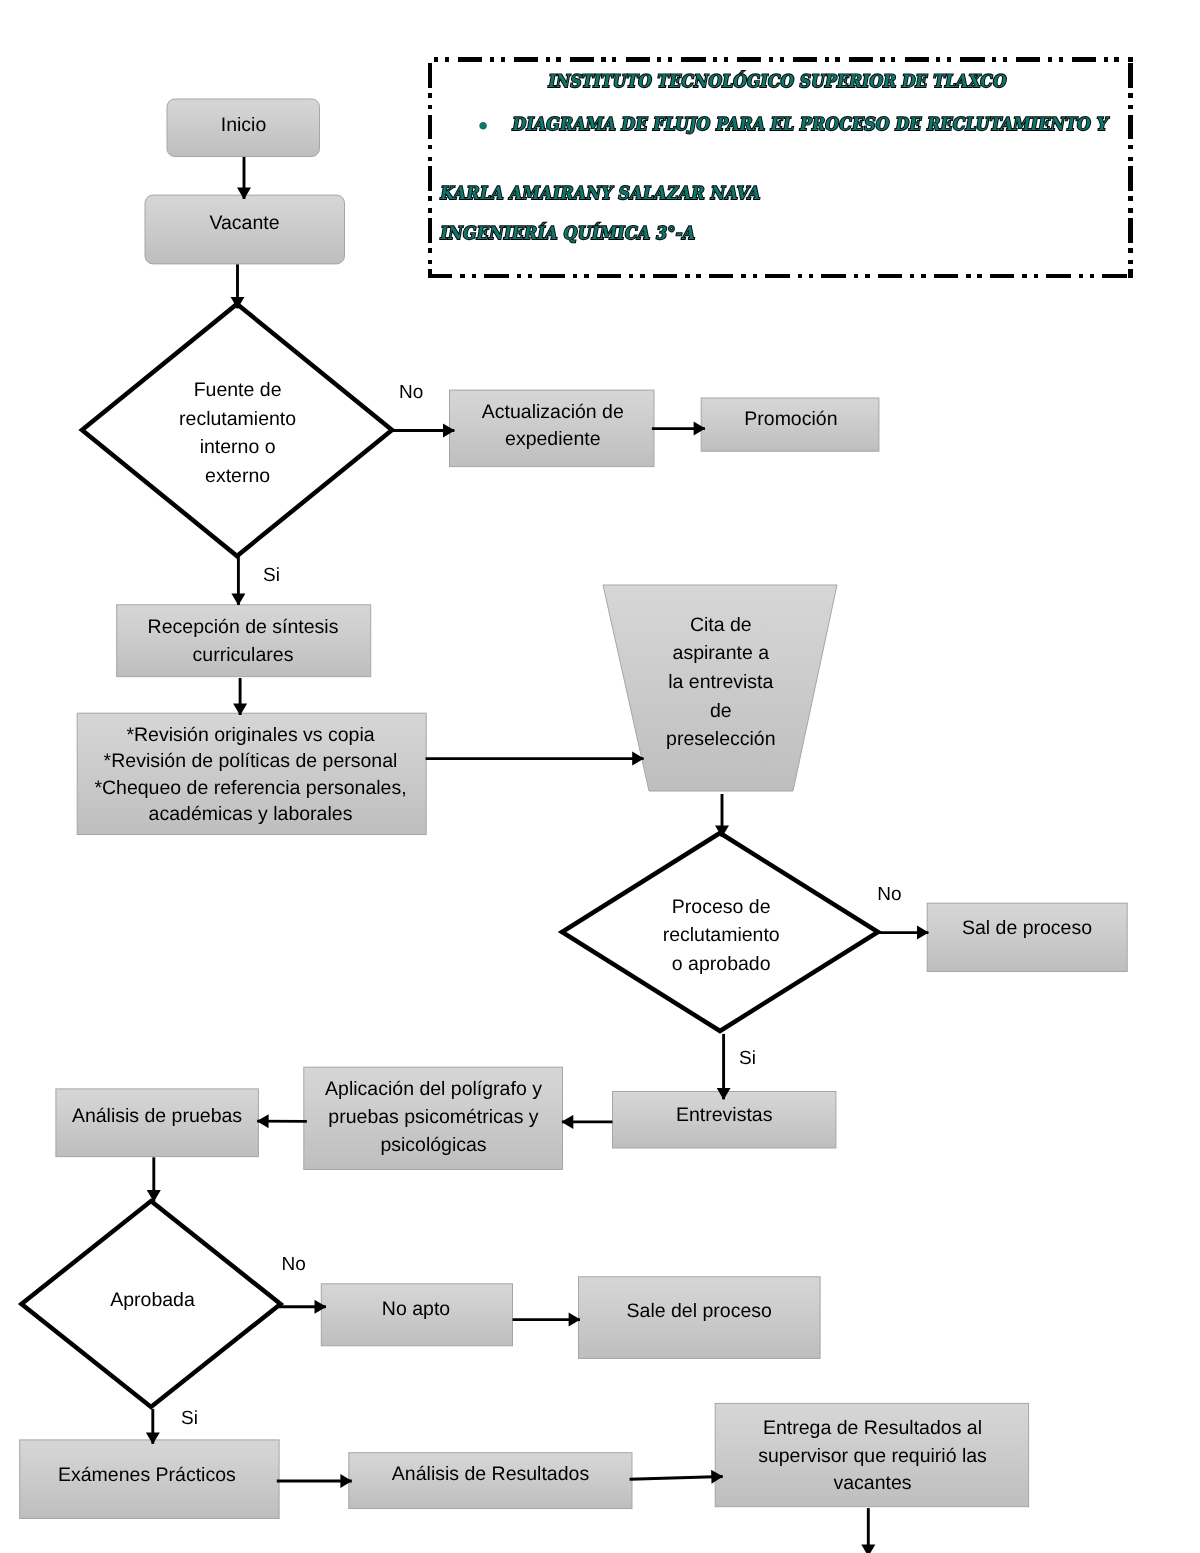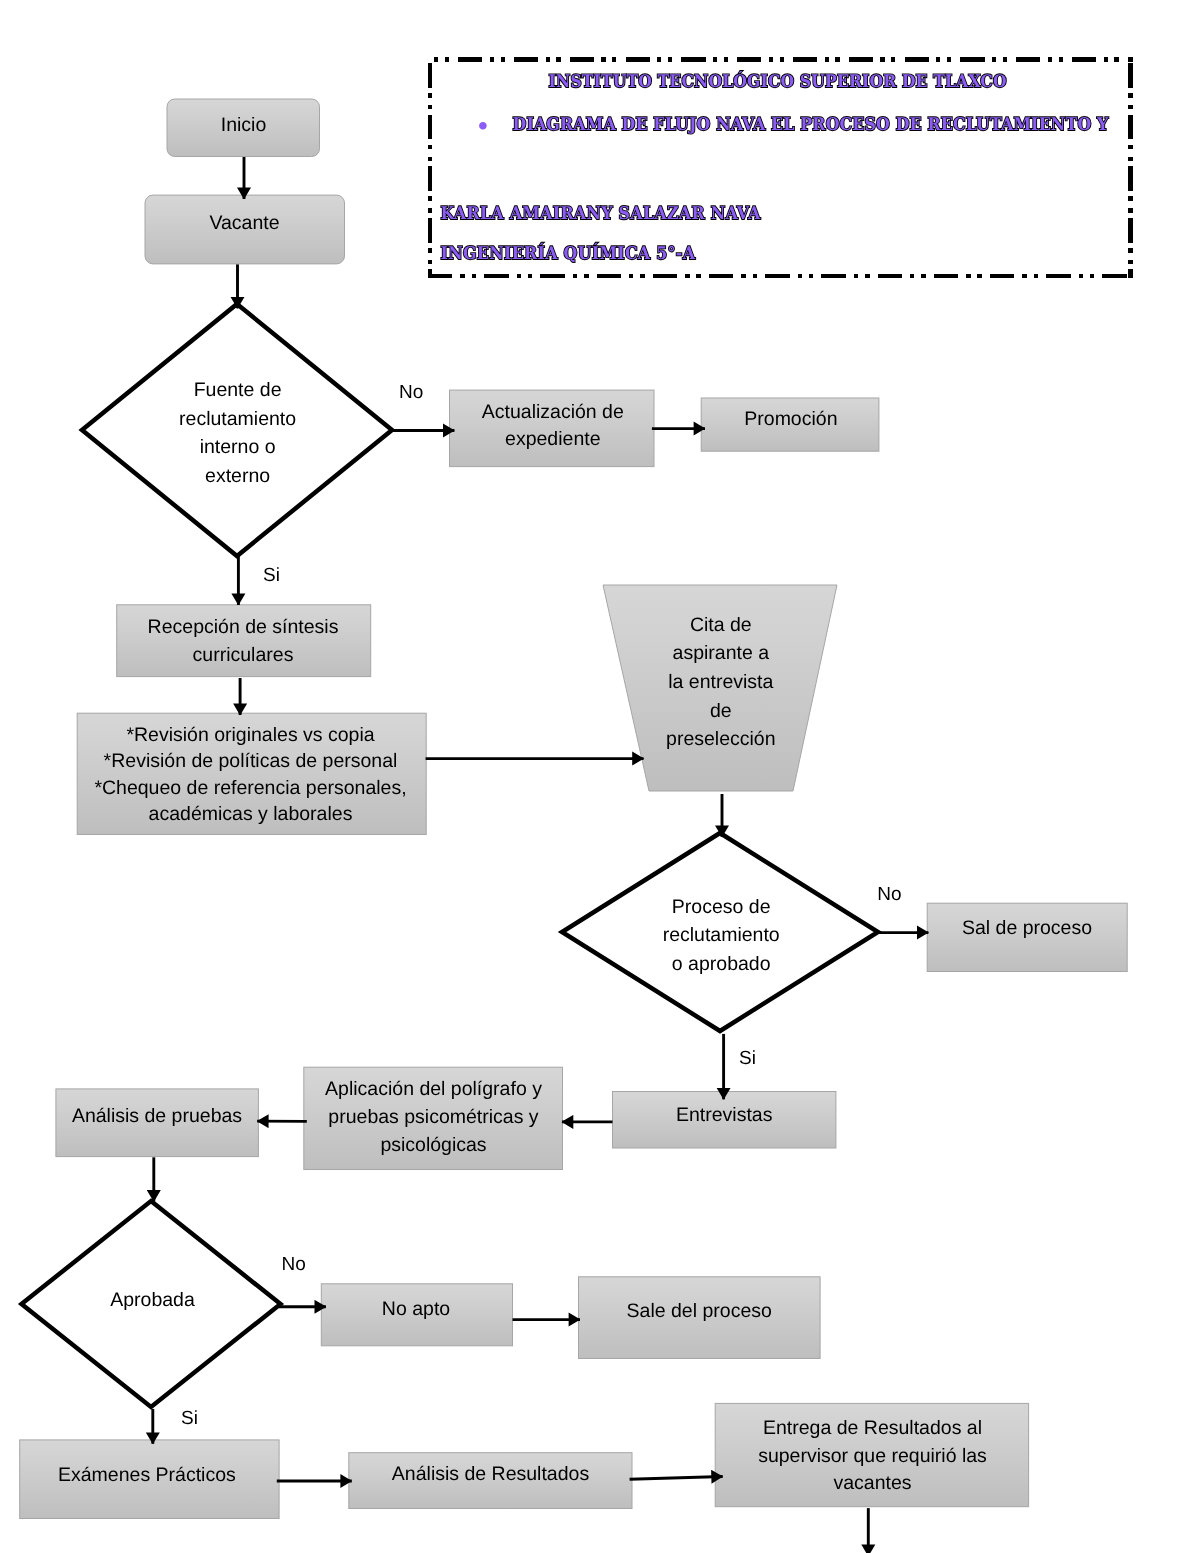--- a/index.html
+++ b/index.html
@@ -8,21 +8,21 @@
        font-family:"Liberation Sans",sans-serif;
        -webkit-font-smoothing:antialiased;text-rendering:geometricPrecision;}
   #page{position:relative;width:1200px;height:1553px;background:#ffffff;overflow:hidden;
         will-change:transform;}
 
   
   #header-box{
     position:absolute;left:427.5px;top:57.4px;width:705.2px;height:220.9px;
     box-sizing:border-box;
     font-family:"DejaVu Serif Condensed","DejaVu Serif",serif;
-    font-weight:bold;color:#8b5cf6;
+    font-weight:bold;color:#0f766e;font-style:italic;
   }
   #header-box .edge{position:absolute;}
   #header-box .edge{--vdash:
         #000 0px,#000 24.8px,rgba(0,0,0,0) 24.8px,rgba(0,0,0,0) 30.2px,
         #000 30.2px,#000 34.7px,rgba(0,0,0,0) 34.7px,rgba(0,0,0,0) 42.2px,
         #000 42.2px,#000 46.3px,rgba(0,0,0,0) 46.3px,rgba(0,0,0,0) 51.6px;
                     --dashpat:
         #000 0px,#000 24.4px,rgba(0,0,0,0) 24.4px,rgba(0,0,0,0) 32.4px,
         #000 32.4px,#000 36.8px,rgba(0,0,0,0) 36.8px,rgba(0,0,0,0) 43.6px,
         #000 43.6px,#000 48.2px,rgba(0,0,0,0) 48.2px,rgba(0,0,0,0) 56.2px;}
@@ -42,21 +42,21 @@
   #header-box .htxt{font-size:17.6px;-webkit-text-stroke:1.75px #000000;
                     paint-order:stroke fill;letter-spacing:0.25px;}
   #header-box .hdr-title{position:absolute;left:-2.5px;top:0;width:705.2px;text-align:center;
              line-height:21px;font-size:17.35px;letter-spacing:0.15px;}
   #header-box .hdr-bullet{position:absolute;left:85px;top:0;width:620px;line-height:26.6px;
                           letter-spacing:0.15px;}
   #header-box .hdr-bullet .dot{position:absolute;left:-34.5px;top:15px;
                    font-family:"Liberation Serif",serif;font-size:28px;line-height:0;
                    -webkit-text-stroke:0px;letter-spacing:0;}
   .hdr-bullet .txt{display:block;}
-  #header-box .hdr-line{position:absolute;left:13px;line-height:21px;letter-spacing:0.3px;margin-top:20px;}
+  #header-box .hdr-line{position:absolute;left:13px;line-height:21px;letter-spacing:0.3px;}
 
   
   #flow{position:absolute;left:0;top:0;}
   .lbl{font-family:"Liberation Sans",sans-serif;font-size:19.5px;fill:#000000;}
   .elbl{font-family:"Liberation Sans",sans-serif;font-size:19.0px;fill:#000000;}
 </style>
 </head>
 <body>
 
 <div id="page">
@@ -64,25 +64,25 @@
   <div id="header-box">
     <div class="edge h top"></div>
     <div class="edge h bottom"></div>
     <div class="edge v left"></div>
     <div class="edge v right"></div>
 
     <div class="hdr-title htxt" style="top:15px">INSTITUTO TECNOLÓGICO SUPERIOR DE TLAXCO</div>
 
     <div class="hdr-bullet htxt" style="top:55px">
       <span class="dot">•</span>
-      <span class="txt">DIAGRAMA DE FLUJO NAVA EL PROCESO DE RECLUTAMIENTO Y</span>
+      <span class="txt">DIAGRAMA DE FLUJO PARA EL PROCESO DE RECLUTAMIENTO Y</span>
     </div>
 
     <div class="hdr-line htxt" style="top:125.5px">KARLA AMAIRANY SALAZAR NAVA</div>
-    <div class="hdr-line htxt" style="top:166px">INGENIERÍA QUÍMICA 5°-A</div>
+    <div class="hdr-line htxt" style="top:166px">INGENIERÍA QUÍMICA 3°-A</div>
   </div>
 
   <svg id="flow" width="1200" height="1553" viewBox="0 0 1200 1553">
     <defs>
       <linearGradient id="boxfill" x1="0" y1="0" x2="0" y2="1">
         <stop offset="0" stop-color="#d6d6d6"></stop>
         <stop offset="0.25" stop-color="#d1d1d1"></stop>
         <stop offset="1" stop-color="#bebebe"></stop>
       </linearGradient>
       <marker id="arrow" markerUnits="userSpaceOnUse" markerWidth="12" markerHeight="14.4" refX="11.6" refY="7.2" orient="auto">

